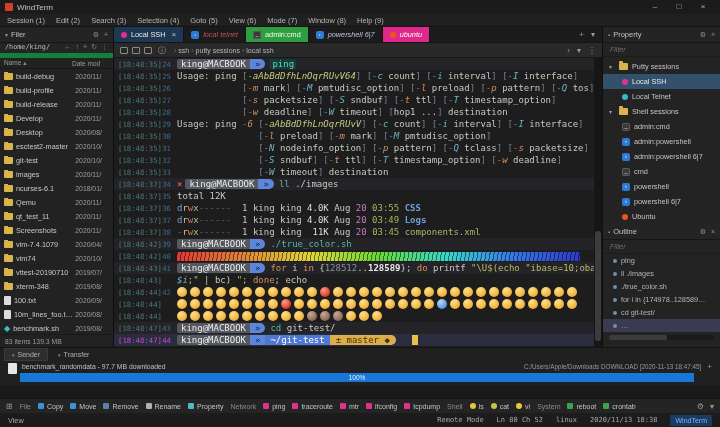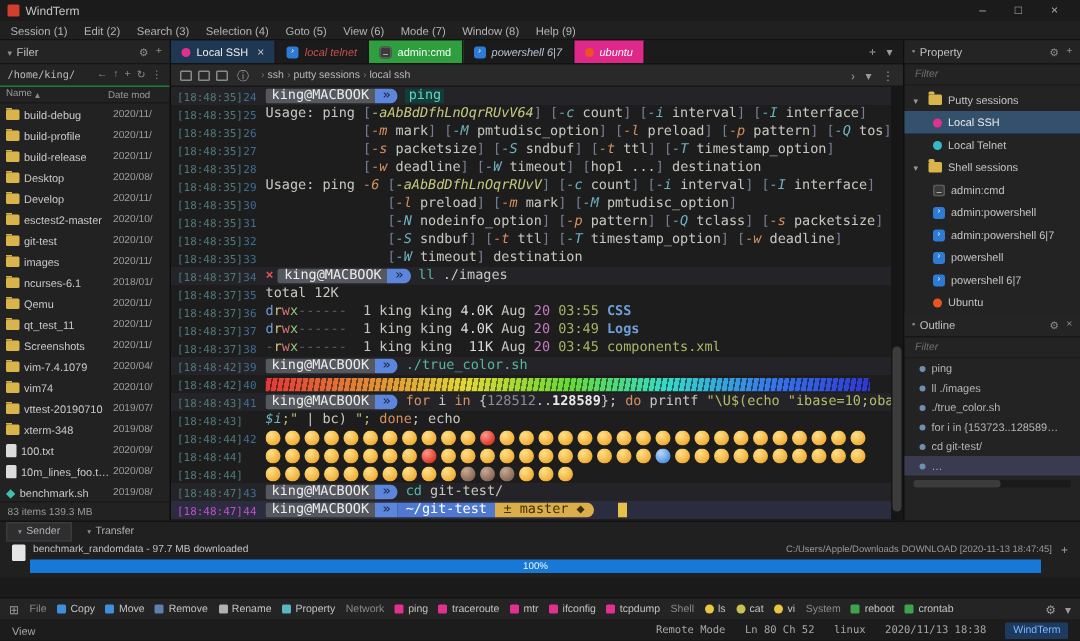--- a/index.html
+++ b/index.html
@@ -14,21 +14,21 @@
 
 .menubar{height:13px;background:#202021;display:flex;align-items:center;padding:0 7px;gap:11px;font-size:7.5px;color:#b4b4b4;border-bottom:1px solid #131313}
 .menu-item{white-space:nowrap}
 
 .main{flex:1;display:flex;min-height:0}
 
 .col-filer{width:114px;background:#222223;border-right:1px solid #0e0e0e;display:flex;flex-direction:column;min-height:0}
 .panel-head{height:16px;display:flex;align-items:center;font-size:7.5px;color:#c0c0c0;padding:0 5px;gap:3px;background:#242425;border-bottom:1px solid #161616;flex:none}
 .ph-caret{color:#8f8f8f;font-size:6px}
 .ph-icons{margin-left:auto;display:flex;gap:5px;color:#8f8f8f;font-size:7px}
-.pathbar{height:15px;display:flex;align-items:center;padding:0 5px;font-size:6.8px;color:#bcbcbc;background:#242425;border-bottom:1px solid #15803d;font-family:"DejaVu Sans Mono",monospace;flex:none}
+.pathbar{height:15px;display:flex;align-items:flex-start;padding:0 5px;font-size:6.8px;color:#bcbcbc;background:#242425;border-bottom:5px solid #15803d;font-family:"DejaVu Sans Mono",monospace;flex:none}
 .path-icons{margin-left:auto;display:flex;gap:4px;color:#8a8a8a;font-size:7px;font-family:"Liberation Sans",sans-serif}
 .filer-cols{height:11px;display:flex;font-size:6.5px;color:#9a9a9a;border-bottom:1px solid #191919;align-items:center;flex:none}
 .fc-name{width:72px;padding-left:4px;display:flex;gap:2px}
 .fc-sort{color:#8a8a8a}
 .fc-date{flex:1;overflow:hidden;white-space:nowrap}
 .filelist{flex:1;overflow:hidden;font-size:7.3px}
 .file-row{height:14px;display:flex;align-items:center;padding-left:4px;color:#c9c9c9;white-space:nowrap}
 .fr-name{display:flex;align-items:center;gap:3px;width:72px;overflow:hidden}
 .fr-date{color:#9e9e9e;font-size:6.8px;width:38px;overflow:hidden}
 .ic-folder{width:9px;height:7px;background:#d9b44a;border-radius:1px;position:relative;flex:none}
@@ -195,30 +195,30 @@
           <div class="file-row">
             <span class="fr-name">
               <span class="ic-folder"></span>
               <span>build-release</span>
             </span>
             <span class="fr-date">2020/11/</span>
           </div>
           <div class="file-row">
             <span class="fr-name">
               <span class="ic-folder"></span>
+              <span>Develop</span>
+            </span>
+            <span class="fr-date">2020/11/</span>
+          </div>
+          <div class="file-row">
+            <span class="fr-name">
+              <span class="ic-folder"></span>
               <span>Desktop</span>
             </span>
             <span class="fr-date">2020/08/</span>
-          </div>
-          <div class="file-row">
-            <span class="fr-name">
-              <span class="ic-folder"></span>
-              <span>Develop</span>
-            </span>
-            <span class="fr-date">2020/11/</span>
           </div>
           <div class="file-row">
             <span class="fr-name">
               <span class="ic-folder"></span>
               <span>esctest2-master</span>
             </span>
             <span class="fr-date">2020/10/</span>
           </div>
           <div class="file-row">
             <span class="fr-name">
@@ -423,20 +423,24 @@
           </div>
           <div class="tree-row leaf">
             <span class="badge" style="background: rgb(46, 123, 214);">›</span>
             <span>admin:powershell</span>
           </div>
           <div class="tree-row leaf">
             <span class="badge" style="background: rgb(46, 123, 214);">›</span>
             <span>admin:powershell 6|7</span>
           </div>
           <div class="tree-row leaf">
+            <span class="badge" style="background: rgb(58, 58, 60); box-shadow: rgb(90, 90, 90) 0px 0px 0px 1px inset;">_</span>
+            <span>cmd</span>
+          </div>
+          <div class="tree-row leaf">
             <span class="badge" style="background: rgb(46, 123, 214);">›</span>
             <span>powershell</span>
           </div>
           <div class="tree-row leaf">
             <span class="badge" style="background: rgb(46, 123, 214);">›</span>
             <span>powershell 6|7</span>
           </div>
           <div class="tree-row leaf">
             <span class="dot" style="background: rgb(233, 84, 32);"></span>
             <span>Ubuntu</span>
@@ -459,21 +463,21 @@
           <div class="o-row">
             <span class="o-bullet"></span>
             <span>ll ./images</span>
           </div>
           <div class="o-row">
             <span class="o-bullet"></span>
             <span>./true_color.sh</span>
           </div>
           <div class="o-row">
             <span class="o-bullet"></span>
-            <span>for i in {153723..128589…</span>
+            <span>for i in {174978..128589…</span>
           </div>
           <div class="o-row">
             <span class="o-bullet"></span>
             <span>cd git-test/</span>
           </div>
           <div class="o-row selected">
             <span class="o-bullet"></span>
             <span>…</span>
           </div>
         </div>

